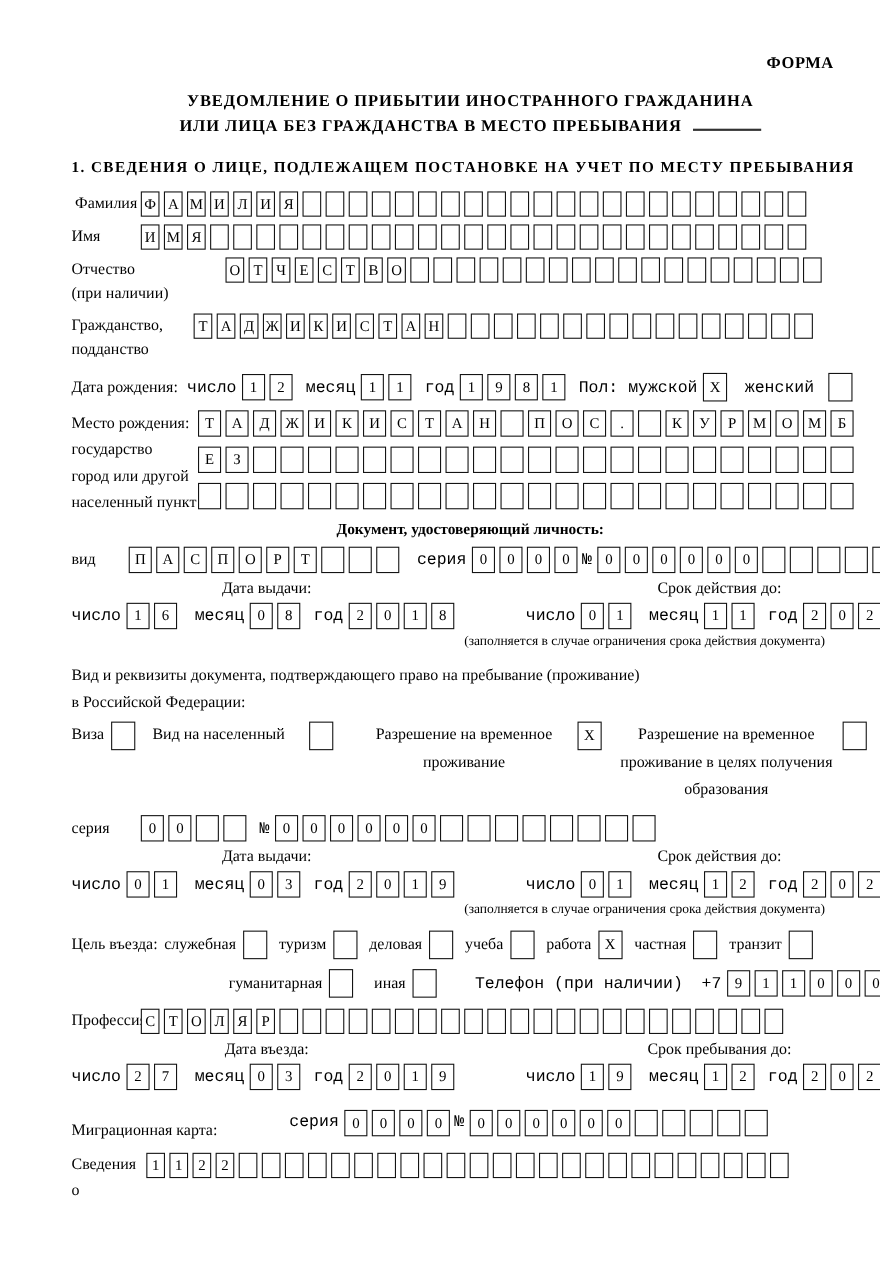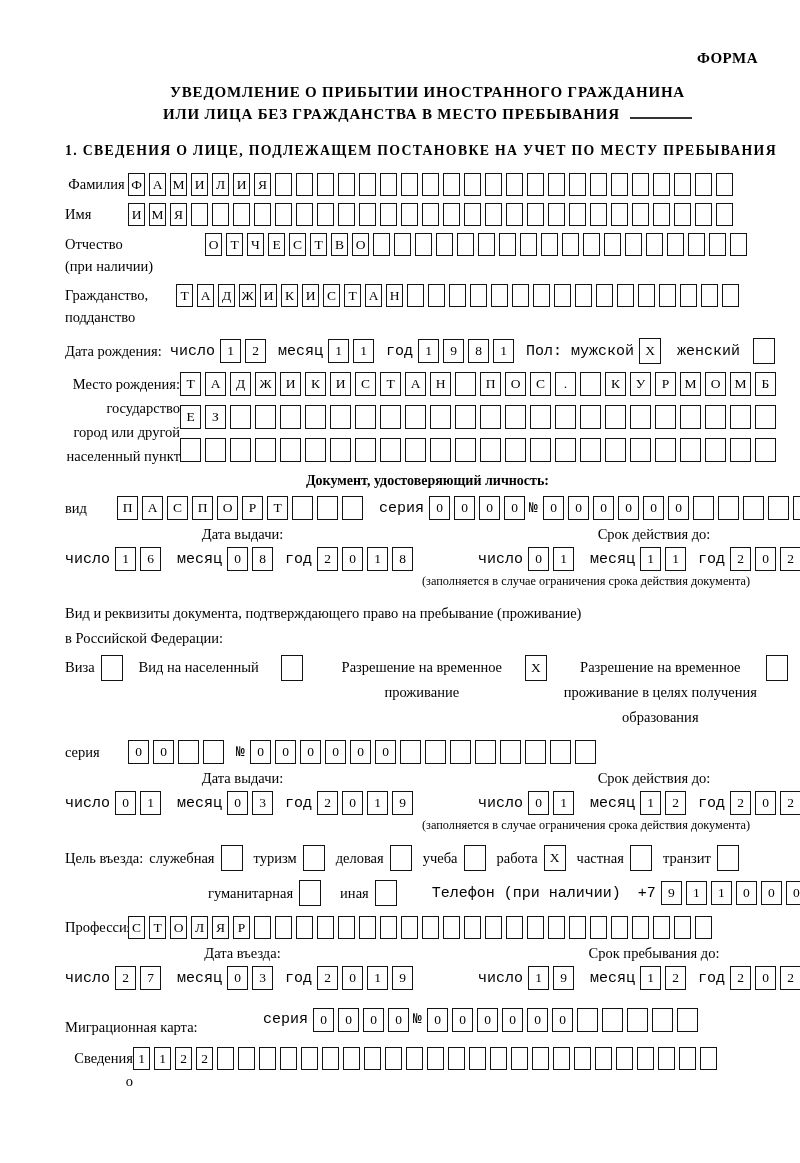--- a/index.html
+++ b/index.html
@@ -28,21 +28,21 @@
   .box{
     display:inline-flex;align-items:center;justify-content:center;flex:none;
     width:15px;height:21px;border:1.6px solid #141414;margin-right:4px;
     font-size:13.5px;line-height:1;background:#fff;
   }
   .wide .box{width:19px;height:22px;}
   .cbx{display:inline-flex;flex:none;}
   .cbx .box{width:20px;height:24px;margin-right:0;}
   .ml8{margin-left:8px;} .ml12{margin-left:12px;} .ml16{margin-left:16px;} .ml24{margin-left:24px;}
   
-  .twocol{display:flex;align-items:flex-start;margin-top:8px;text-align:right;}
+  .twocol{display:flex;align-items:flex-start;margin-top:8px;}
   .col-lbls{flex:none;font-size:14.5px;line-height:24px;}
   .col-rows .frow{margin-top:0;margin-bottom:9px;}
   
   .doc-head{text-align:center;font-weight:bold;font-size:14px;margin-top:2px;}
   
   .dates{display:flex;margin-top:6px;}
   .dcol{width:355px;flex:none;}
   .dcol.right{margin-left:58px;width:auto;}
   .dhead{text-align:center;font-size:14.5px;margin-bottom:4px;}
   .dline{display:flex;align-items:center;}

